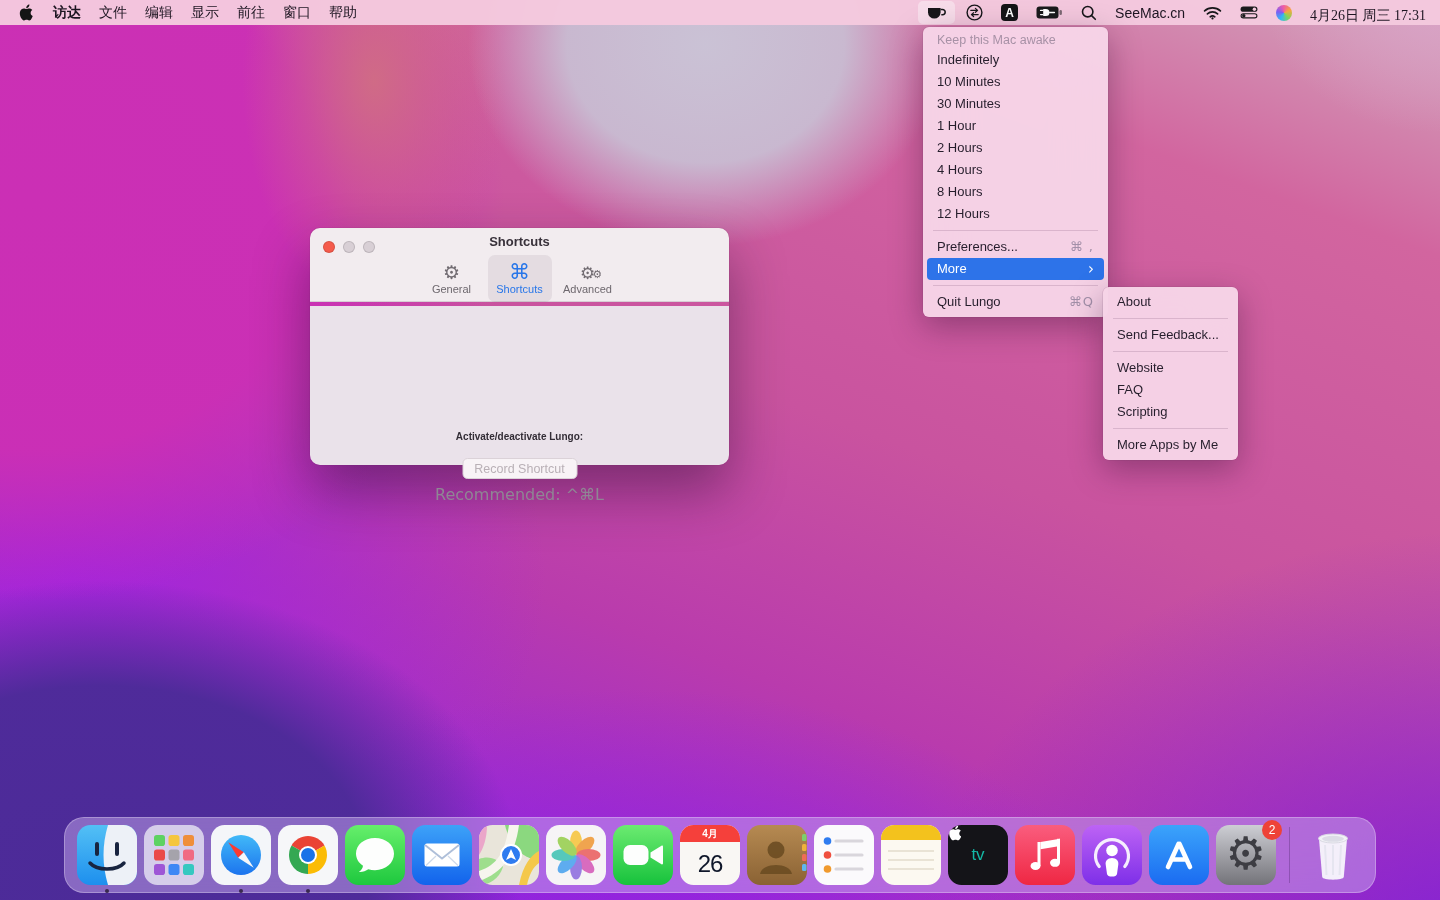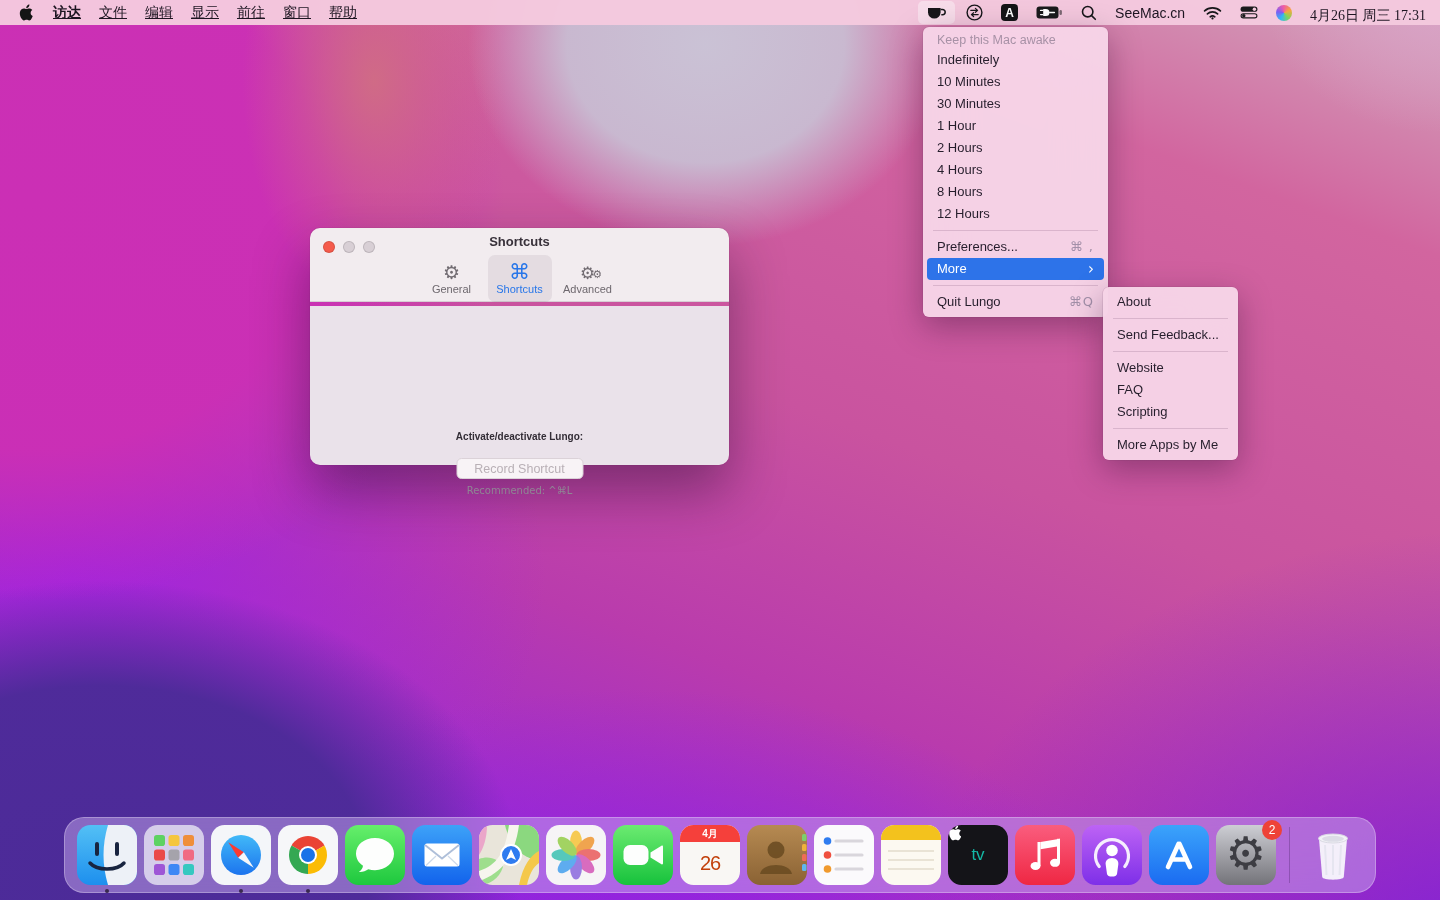--- a/index.html
+++ b/index.html
@@ -23,21 +23,21 @@
   }
 
   
   .menubar{
     position:absolute; top:0; left:0; right:0; height:25px;
     background:rgba(244,201,222,.97);
     display:flex; align-items:center; font-size:14px; color:#1d1521; z-index:50;
   }
   .mb-left{ display:flex; align-items:center; }
   .apple{ margin:0 11px 0 18px; display:flex; align-items:center; }
-  .mtitle{ padding:0 9px;text-decoration:underline; }
+  .mtitle{ padding:0 9px; }
   .mtitle.bold{ font-weight:700; }
   .mb-right{ margin-left:auto; display:flex; align-items:center; padding-right:6px; }
   .st{ height:25px; display:flex; align-items:center; justify-content:center; padding:0 9px; }
   .st.active{ background:rgba(255,255,255,.38); border-radius:5px; height:23px; margin:1px 2px; }
   .inputA{ width:17px; height:17px; background:#141416; border-radius:4px; color:#fff; font-weight:700; font-size:12px; display:flex; align-items:center; justify-content:center; }
   .siri{ width:16px; height:16px; border-radius:50%; background:conic-gradient(from 210deg,#2fb8f6,#7f5df3,#ef5aa8,#f7a63e,#7ed65a,#2fb8f6); }
   .clock{ padding:6px 8px 0 9px; white-space:nowrap;font-family:Liberation Serif, serif; }
 
   
   .menu{
@@ -66,37 +66,37 @@
   .light.grey{ background:#d8cfd5; }
   .tabs{ position:absolute; top:27px; left:0; right:0; display:flex; justify-content:center; gap:4px; }
   .tab{ width:64px; height:47px; border-radius:7px; display:flex; flex-direction:column; align-items:center; justify-content:center; color:#6e686e; font-size:11px; cursor:default; }
   .tab .ticon{ font-size:19px; line-height:21px; color:#716b71; }
   .tab.sel{ background:rgba(64,40,66,.08); color:#2776e9; }
   .tab.sel .ticon{ color:#2776e9; font-size:21px; }
   .adv{ position:relative; height:21px; }
   .adv .g1{ font-size:17px; }
   .adv .g2{ position:absolute; font-size:11px; right:-7px; bottom:-2px; }
   .heading{ position:absolute; top:125px; left:0; right:0; text-align:center; font-size:10px; font-weight:700; color:#332d36; }
-  .recbtn{ position:absolute; top:152px; left:50%; transform:translateX(-50%); width:127px; height:21px; background:#f8f3f6; border:1px solid #dbd2d8; border-radius:5px; color:#b9b0b6; font-size:12.5px; display:flex; align-items:center; justify-content:center; }
-  .hint{ position:absolute; top:179px; left:0; right:0; text-align:center; font-size:10px; color:#8f8694; }
+  .recbtn{ position:absolute; top:152px; left:50%; transform:translateX(-50%); width:115px; height:21px; background:#f8f3f6; border:1px solid #dbd2d8; border-radius:5px; color:#b9b0b6; font-size:12.5px; display:flex; align-items:center; justify-content:center; }
+  .hint{ position:absolute; top:179px; left:0; right:0; text-align:center; font-size:16px; color:#8f8694; }
 
   
   .dock{
     position:absolute; left:64px; top:817px; width:1312px; height:76px;
     background:rgba(203,174,240,.48); border:1px solid rgba(255,255,255,.28); border-radius:20px;
     display:flex; align-items:center; justify-content:center; gap:7px; padding:0 8px; z-index:45;
     backdrop-filter:blur(25px);
   }
   .slot{ position:relative; width:60px; height:60px; flex:0 0 auto; }
   .slot svg{ position:absolute; inset:0; }
   .dot{ position:absolute; left:50%; bottom:-8px; transform:translateX(-50%); width:4px; height:4px; border-radius:50%; background:#39294f; }
   .dsep{ width:1px; height:56px; background:rgba(55,25,80,.28); margin:0 6px; flex:0 0 auto; }
   .cal{ position:absolute; inset:0; background:#f9f7f4; border-radius:13.5px; overflow:hidden; display:flex; flex-direction:column; }
   .cal-top{ height:17px; background:#f5403b; display:flex; align-items:center; justify-content:center; color:#fff; font-size:10px; font-weight:700; }
-  .cal-day{ flex:1; display:flex; align-items:center; justify-content:center; font-size:20px; color:#c2410c; letter-spacing:-1px; }
+  .cal-day{ flex:1; display:flex; align-items:center; justify-content:center; font-size:24px; color:#0f172a; letter-spacing:-1px; }
   .atv{ position:absolute; inset:0; background:#141418; border-radius:13.5px; display:flex; align-items:center; justify-content:center; gap:1px; color:#14b8a6; }
   .atv .tvtxt{ font-size:17px; font-weight:500; }
   .set{ position:absolute; inset:0; background:linear-gradient(#cdced4,#737379); border-radius:13.5px; display:flex; align-items:center; justify-content:center; }
   .set .gear{ font-size:45px; line-height:1; color:#3d3d43; margin-top:-3px; }
   .badge{ position:absolute; top:-5px; right:-6px; min-width:20px; height:20px; border-radius:10px; background:#ee4238; color:#fff; font-size:12px; font-weight:500; display:flex; align-items:center; justify-content:center; padding:0 5px; z-index:2; }
 </style>
 </head>
 <body>
 
 <div class="desktop">

